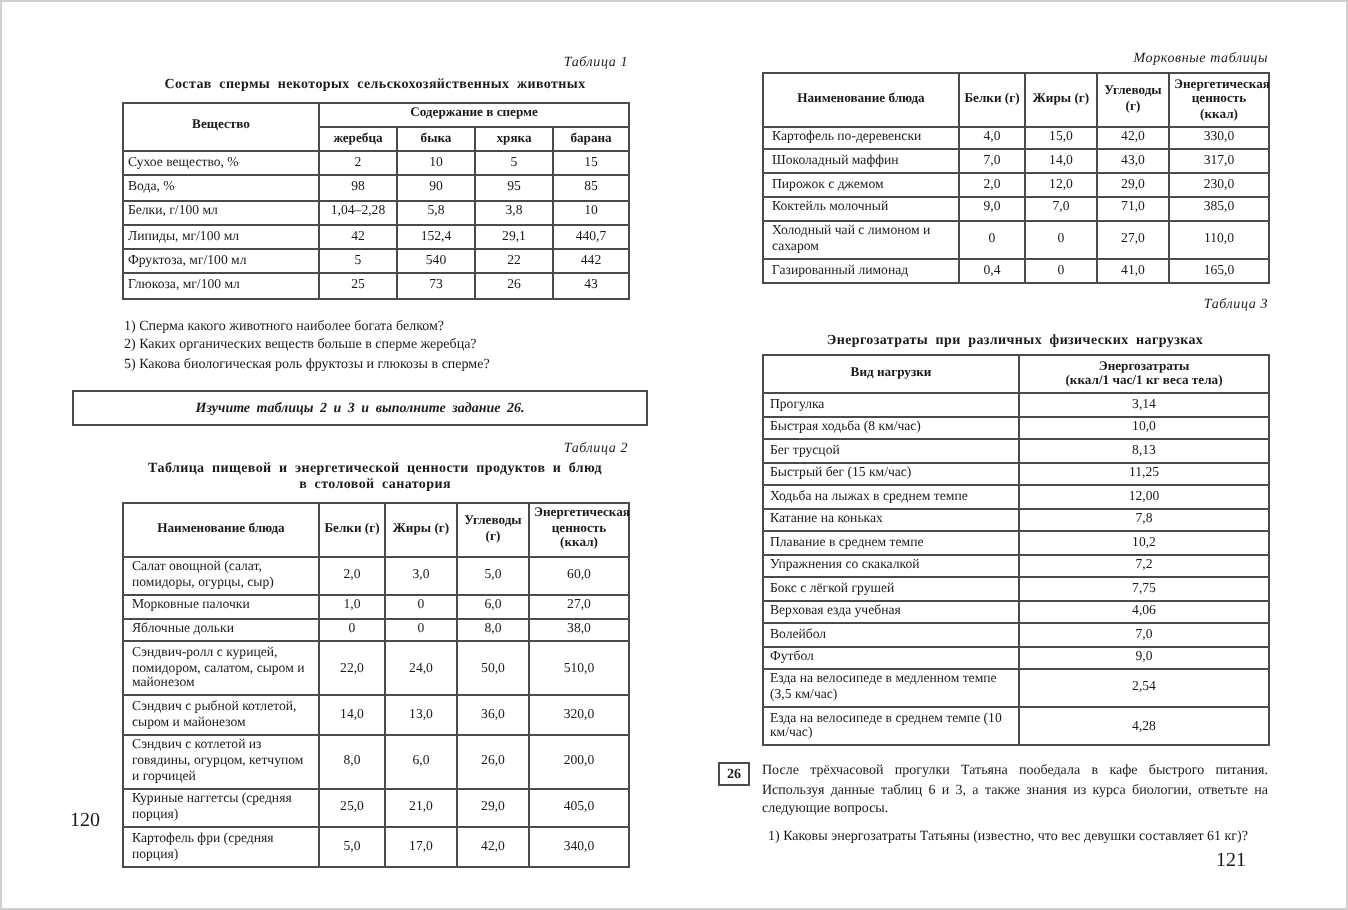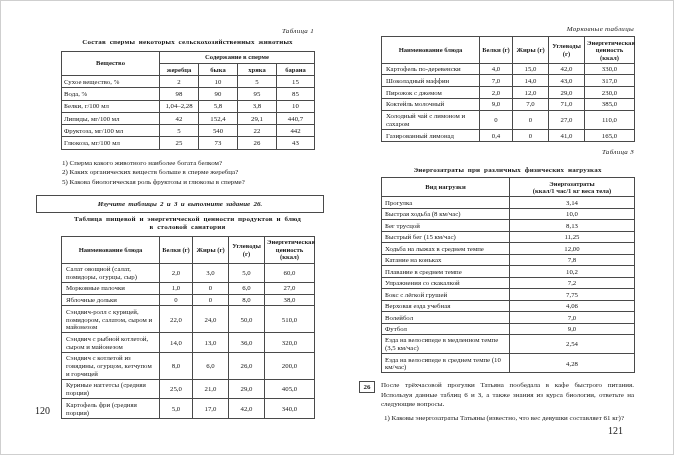--- a/index.html
+++ b/index.html
@@ -132,20 +132,21 @@
 
     <div class="questions">
       <div>1) Сперма какого животного наиболее богата белком?</div>
       <div>2) Каких органических веществ больше в сперме жеребца?</div>
       <div>5) Какова биологическая роль фруктозы и глюкозы в сперме?</div>
     </div>
 
     <div class="ibox">Изучите таблицы 2 и 3 и выполните задание 26.</div>
 
     <div class="content">
+      <div class="tlabel mt-label2">Таблица 2</div>
       <div class="ttitle two">Таблица пищевой и энергетической ценности продуктов и блюд</div>
       <div class="ttitle">в столовой санатория</div>
 
       <table class="t2">
         <colgroup>
             <col style="width:98px">
             <col style="width:33px">
             <col style="width:36px">
             <col style="width:36px">
             <col style="width:50px">

